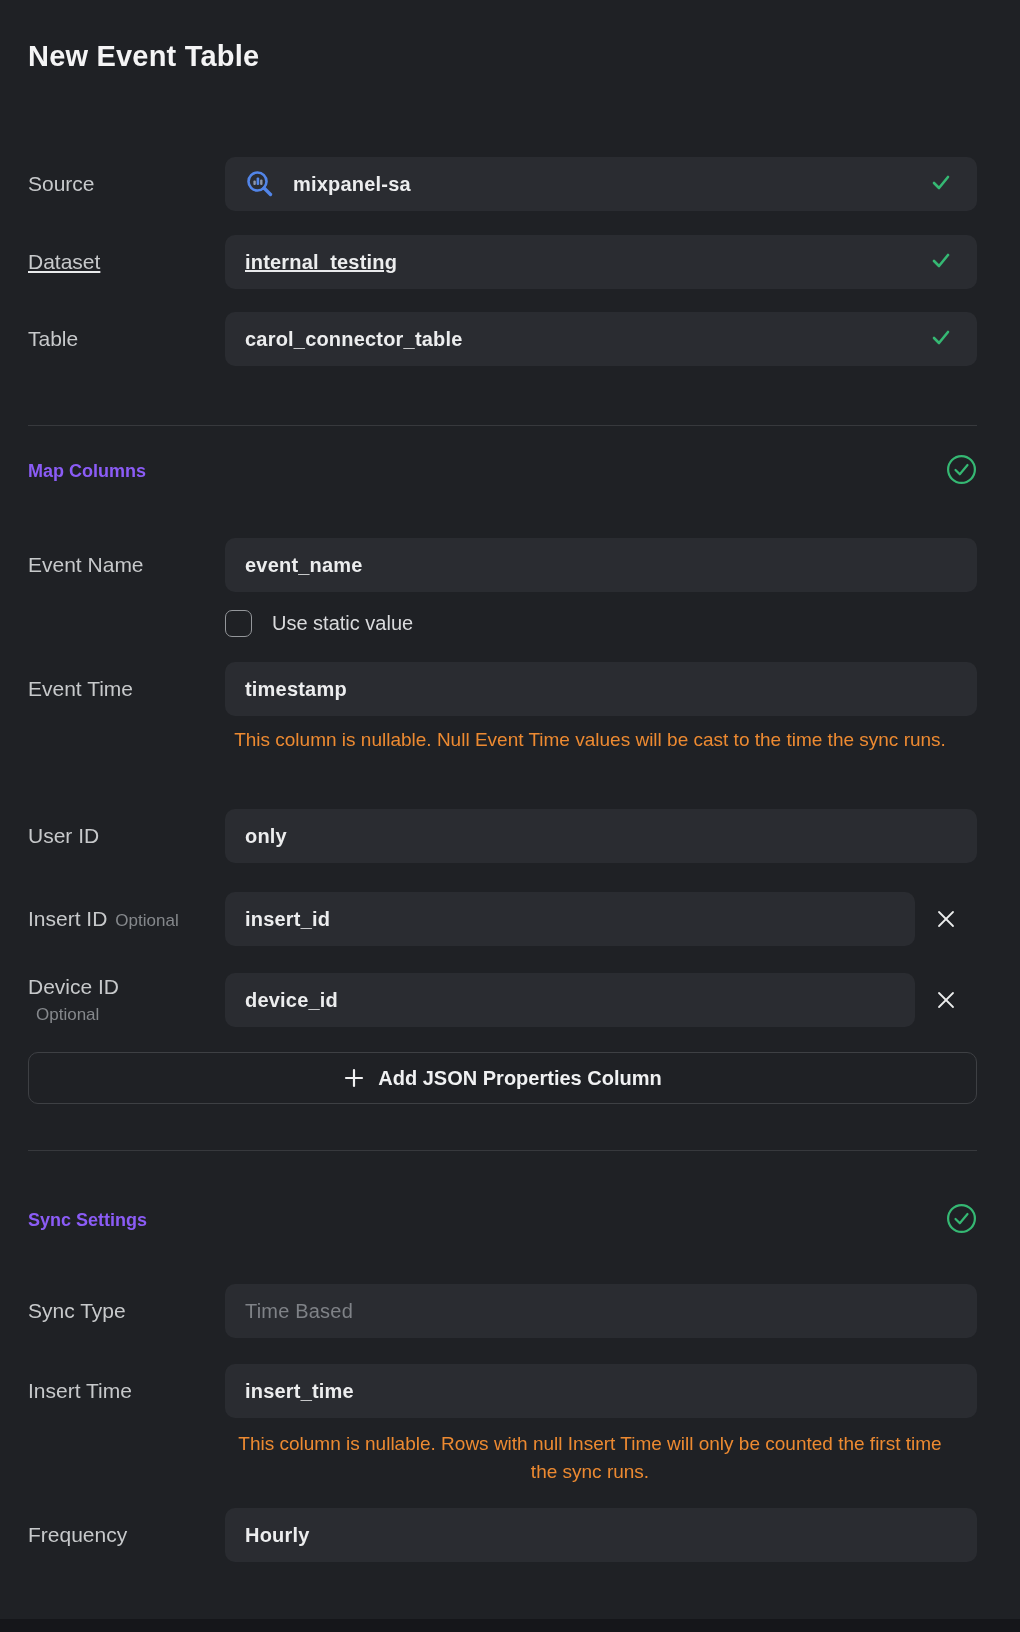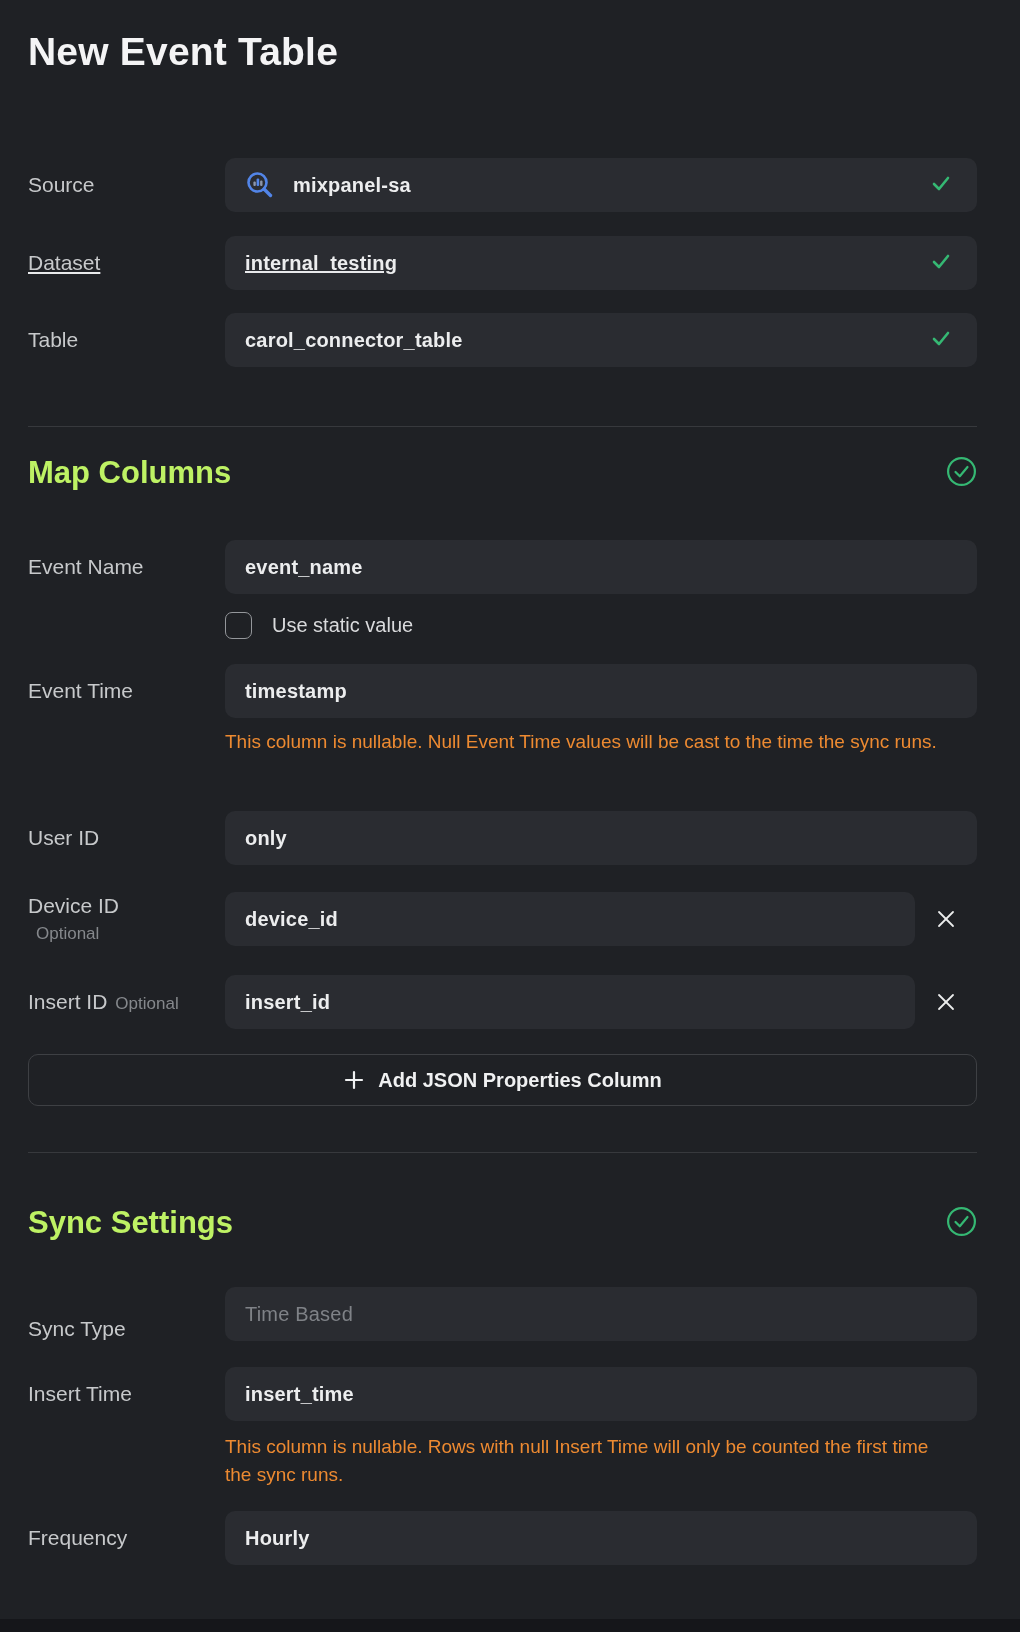--- a/index.html
+++ b/index.html
@@ -7,22 +7,22 @@
     position:relative;
     width:1020px; height:1632px;
     background:#1f2125;
     font-family:"Liberation Sans", sans-serif;
     color:#e9eaec;
     overflow:hidden;
   }
   .content { padding:0 43px 0 28px; }
 
   .page-title {
-    margin:0; padding:30px 0 0 0;
-    font-size:39px; font-weight:700; color:#f4f4f5;
+    margin:0; padding:40px 0 0 0;
+    font-size:29px; font-weight:700; color:#f4f4f5;
     letter-spacing:0.2px;
   }
 
   .form-row { display:flex; align-items:center; }
   .label-col {
     width:197px; flex:0 0 197px;
     font-size:21px; color:#c7c9cb;
   }
   .label-stack .label-main { font-size:21px; color:#c7c9cb; }
   .label-stack .label-sub {
@@ -58,29 +58,30 @@
     width:27px; height:27px; box-sizing:border-box;
     border:1.5px solid #94979b; border-radius:7px;
     background:transparent; cursor:pointer;
   }
   .checkbox-label { margin-left:20px; font-size:20px; color:#d9dadc; }
 
   .warning {
     margin-left:197px;
     font-size:19px; line-height:28px; color:#ed8a31;
     max-width:730px;
+    text-align:center;
   }
 
   .divider { height:1px; background:#37393d; width:100%; }
 
   .section-head {
     display:flex; align-items:center; justify-content:space-between;
   }
   .section-title {
-    margin:0; font-size:31px; font-weight:700; color:#bef264;
+    margin:0; font-size:18px; font-weight:700; color:#8b5cf6;
   }
 
   .add-btn {
     height:52px; box-sizing:border-box;
     border:1px solid #3e4044; border-radius:10px;
     display:flex; align-items:center; justify-content:center; gap:13px;
     color:#f0f1f2; font-size:20px; font-weight:700;
     background:transparent; cursor:pointer;
   }
 
@@ -88,21 +89,21 @@
     position:absolute; left:0; bottom:0; width:100%; height:13px;
     background:#15161a;
   }
 
   
   .mt-84 { margin-top:84px; }
   .mt-59 { margin-top:59px; }
   .mt-55 { margin-top:55px; }
   .mt-52 { margin-top:52px;gap:31px; }
   .mt-49 { margin-top:49px; }
-  .mt-46 { margin-top:46px;align-items:flex-end; }
+  .mt-46 { margin-top:46px; }
   .mt-29 { margin-top:29px; }
   .mt-28 { margin-top:28px; }
   .mt-27 { margin-top:27px; }
   .mt-26 { margin-top:26px; }
   .mt-25 { margin-top:25px; }
   .mt-24 { margin-top:24px;text-decoration:underline; }
   .mt-23 { margin-top:23px; }
   .mt-22 { margin-top:22px; }
   .mt-18 { margin-top:18px; }
   .mt-12 { margin-top:12px; }
@@ -196,42 +197,42 @@
     </div>
     <div class="warning mt-10">This column is nullable. Null Event Time values will be cast to the time the sync runs.</div>
 
     <div class="form-row mt-55">
       <div class="label-col">User ID</div>
       <div class="field">
         <span class="field-value">only</span>
       </div>
     </div>
 
-    <div class="form-row mt-27">
-      <div class="label-col label-stack">
-        <div class="label-main">Device ID</div>
-        <div class="label-sub">Optional</div>
-      </div>
-      <div class="field">
-        <span class="field-value">device_id</span>
+    <div class="form-row mt-29">
+      <div class="label-col">
+        <span>Insert ID</span><span class="label-inline-sub">Optional</span>
+      </div>
+      <div class="field">
+        <span class="field-value">insert_id</span>
       </div>
       <div class="x-zone">
         <svg width="22" height="22" viewBox="0 0 22 22">
             <line x1="4" y1="4" x2="18" y2="18" stroke="#eceded" stroke-width="1.8" stroke-linecap="round"></line>
             <line x1="18" y1="4" x2="4" y2="18" stroke="#eceded" stroke-width="1.8" stroke-linecap="round"></line>
           </svg>
       </div>
     </div>
 
-    <div class="form-row mt-29">
-      <div class="label-col">
-        <span>Insert ID</span><span class="label-inline-sub">Optional</span>
-      </div>
-      <div class="field">
-        <span class="field-value">insert_id</span>
+    <div class="form-row mt-27">
+      <div class="label-col label-stack">
+        <div class="label-main">Device ID</div>
+        <div class="label-sub">Optional</div>
+      </div>
+      <div class="field">
+        <span class="field-value">device_id</span>
       </div>
       <div class="x-zone">
         <svg width="22" height="22" viewBox="0 0 22 22">
             <line x1="4" y1="4" x2="18" y2="18" stroke="#eceded" stroke-width="1.8" stroke-linecap="round"></line>
             <line x1="18" y1="4" x2="4" y2="18" stroke="#eceded" stroke-width="1.8" stroke-linecap="round"></line>
           </svg>
       </div>
     </div>
 
     <div class="add-btn mt-25">

